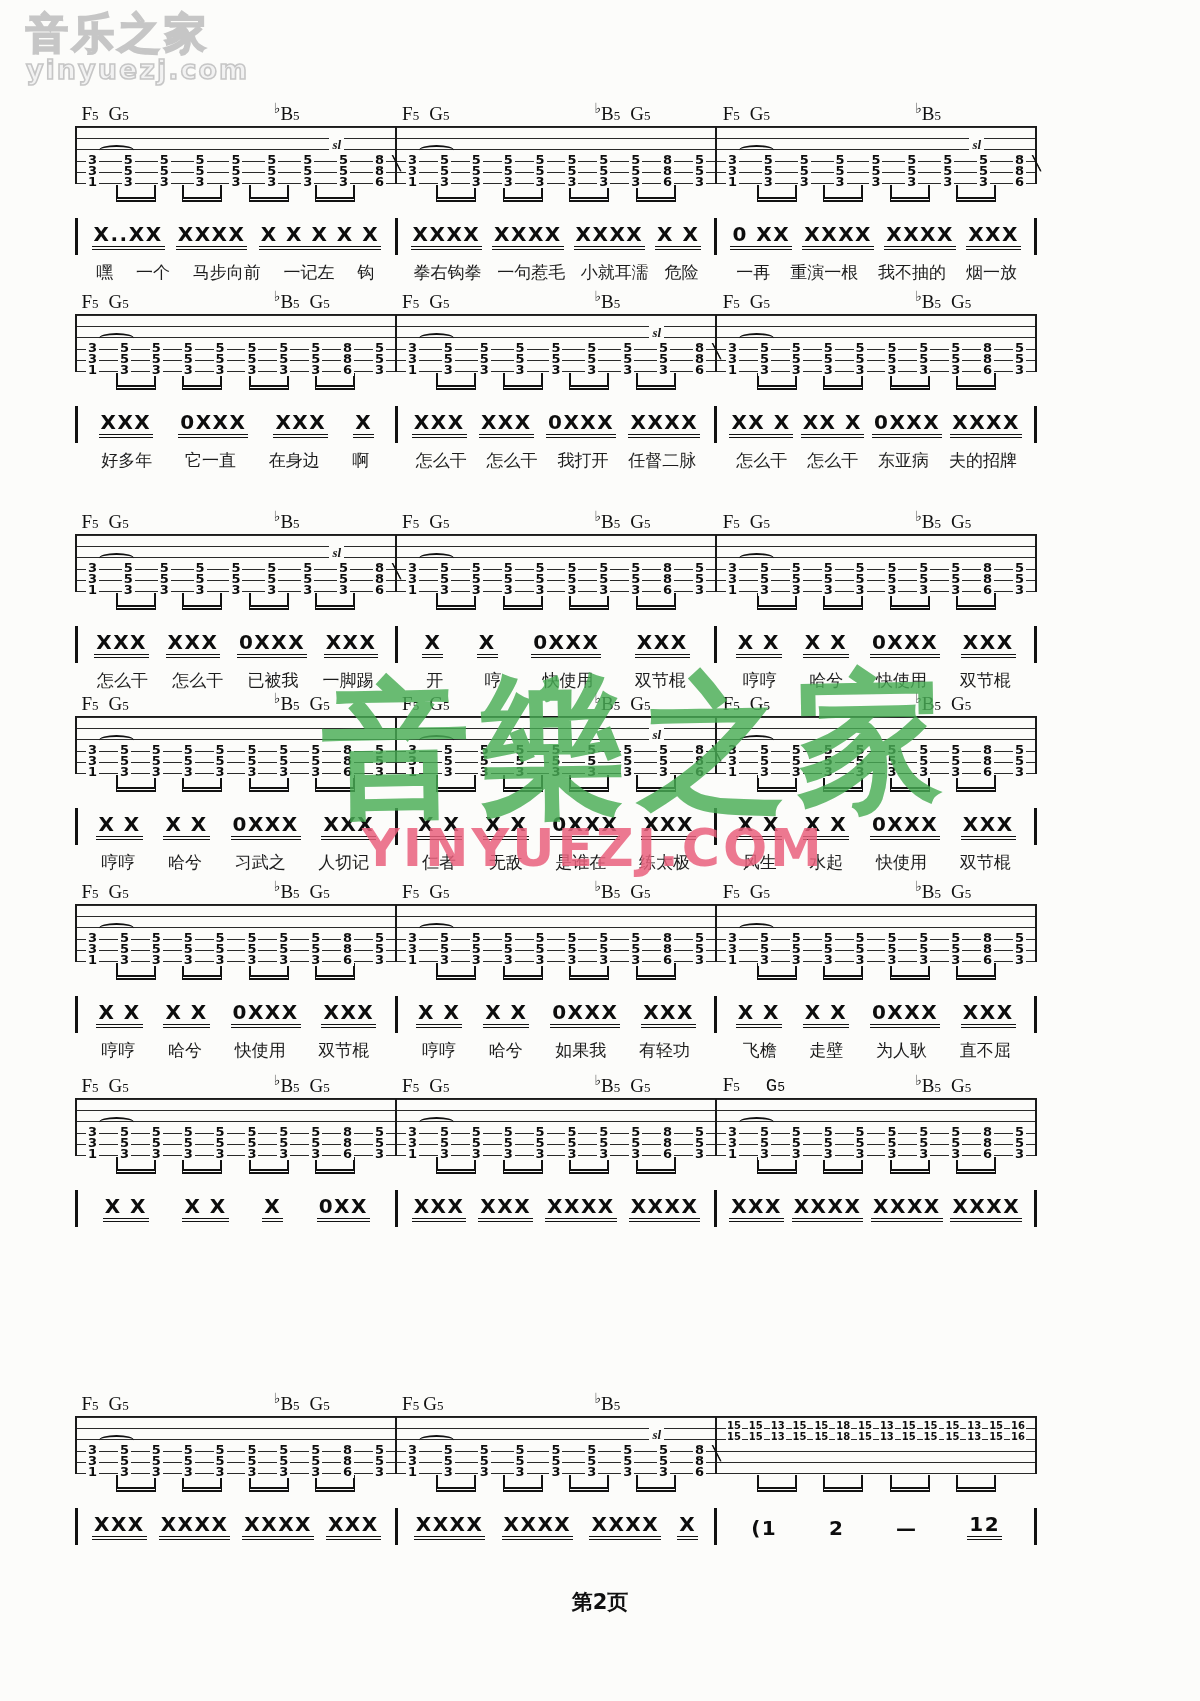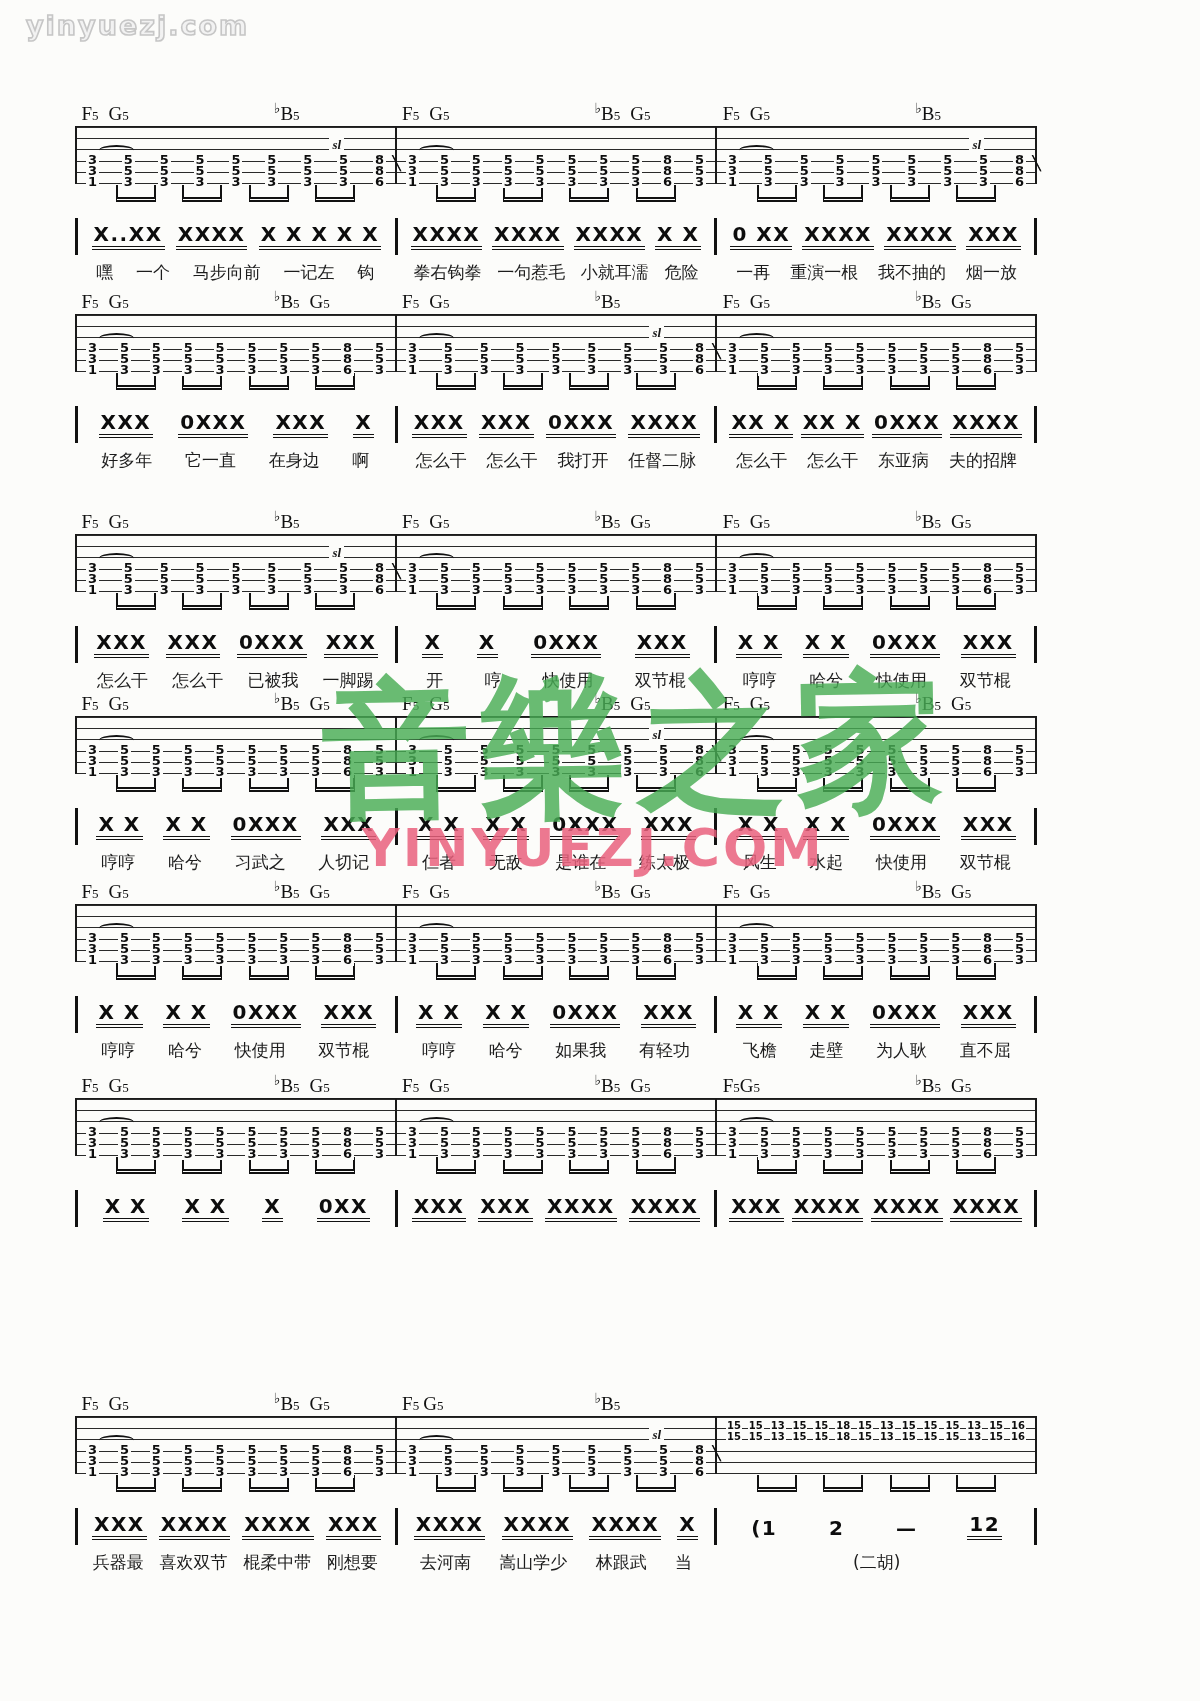--- a/index.html
+++ b/index.html
@@ -68,20 +68,21 @@
               text-align:center;}
   .footer-bar span{line-height:74px;font-size:45px;font-weight:bold;color:#787578;
               letter-spacing:3px;text-shadow:2px 2px 1px #bdbbbd,-1px -1px 1px #5c5a5c;}
 </style>
 </head>
 <body>
 
 <div class="page">
 
   <div class="logo">
+    <div class="logo-cn">音乐之家</div>
     <div class="logo-en">yinyuezj.com</div>
   </div>
 
   <div id="systems">
       <div class="system" style="top: 100px;">
         <div class="chord-row">
           <div class="chord-meas">
             <div class="chord c-start"><span class="ctok">F<span class="cnum">5</span></span><span class="ctok" style="margin-left: 10px;">G<span class="cnum">5</span></span></div>
             <div class="chord c-end"><span class="ctok"><span class="flat">♭</span>B<span class="cnum">5</span></span></div>
           </div>
@@ -1053,21 +1054,21 @@
         <div class="chord-row">
           <div class="chord-meas">
             <div class="chord c-start"><span class="ctok">F<span class="cnum">5</span></span><span class="ctok" style="margin-left: 10px;">G<span class="cnum">5</span></span></div>
             <div class="chord c-end"><span class="ctok"><span class="flat">♭</span>B<span class="cnum">5</span></span><span class="ctok" style="margin-left: 10px;">G<span class="cnum">5</span></span></div>
           </div>
           <div class="chord-meas">
             <div class="chord c-start"><span class="ctok">F<span class="cnum">5</span></span><span class="ctok" style="margin-left: 10px;">G<span class="cnum">5</span></span></div>
             <div class="chord c-end"><span class="ctok"><span class="flat">♭</span>B<span class="cnum">5</span></span><span class="ctok" style="margin-left: 10px; text-align: center;">G<span class="cnum">5</span></span></div>
           </div>
           <div class="chord-meas">
-            <div class="chord c-start"><span class="ctok">F<span class="cnum">5</span></span><span class="ctok" style="margin-left: 0;">G<span class="cnum">5</span></span></div>
+            <div class="chord c-start"><span class="ctok">F<span class="cnum">5</span></span><span class="ctok" style="margin-left: 26px; font-family: Liberation Mono, monospace;">G<span class="cnum">5</span></span></div>
             <div class="chord c-end"><span class="ctok"><span class="flat">♭</span>B<span class="cnum">5</span></span><span class="ctok" style="margin-left: 10px;">G<span class="cnum">5</span></span></div>
           </div>
         </div>
         <div class="staff">
           <div class="tmeas">
             <div class="arc"></div>
             <div class="trow" style="top: 26px;">
               <span class="fret">3</span>
               <span class="fret">5</span>
               <span class="fret">5</span>
@@ -1382,38 +1383,22 @@
             <span class="rg">XXXX</span>
             <span class="rg">X</span>
           </div>
           <div class="rmeas">
             <span class="rg plain">(1</span>
             <span class="rg plain">2</span>
             <span class="rg plain">—</span>
             <span class="rg">12</span>
           </div>
         </div>
-        <div class="lyrics-row">
-          <div class="lmeas">
-            <span class="lw">兵器最</span>
-            <span class="lw">喜欢双节</span>
-            <span class="lw">棍柔中带</span>
-            <span class="lw">刚想要</span>
-          </div>
-          <div class="lmeas">
-            <span class="lw">去河南</span>
-            <span class="lw">嵩山学少</span>
-            <span class="lw">林跟武</span>
-            <span class="lw">当</span>
-          </div>
-          <div class="lmeas">
-            <span class="lw">(二胡)</span>
-          </div>
-        </div>
       </div>
     </div>
 
   <div class="watermark-cn">音樂之家</div>
   <div class="watermark-en">YINYUEZJ.COM</div>
 
+  <div class="page-number">第2页</div>
 
 
 </div>
 
 </body></html>

